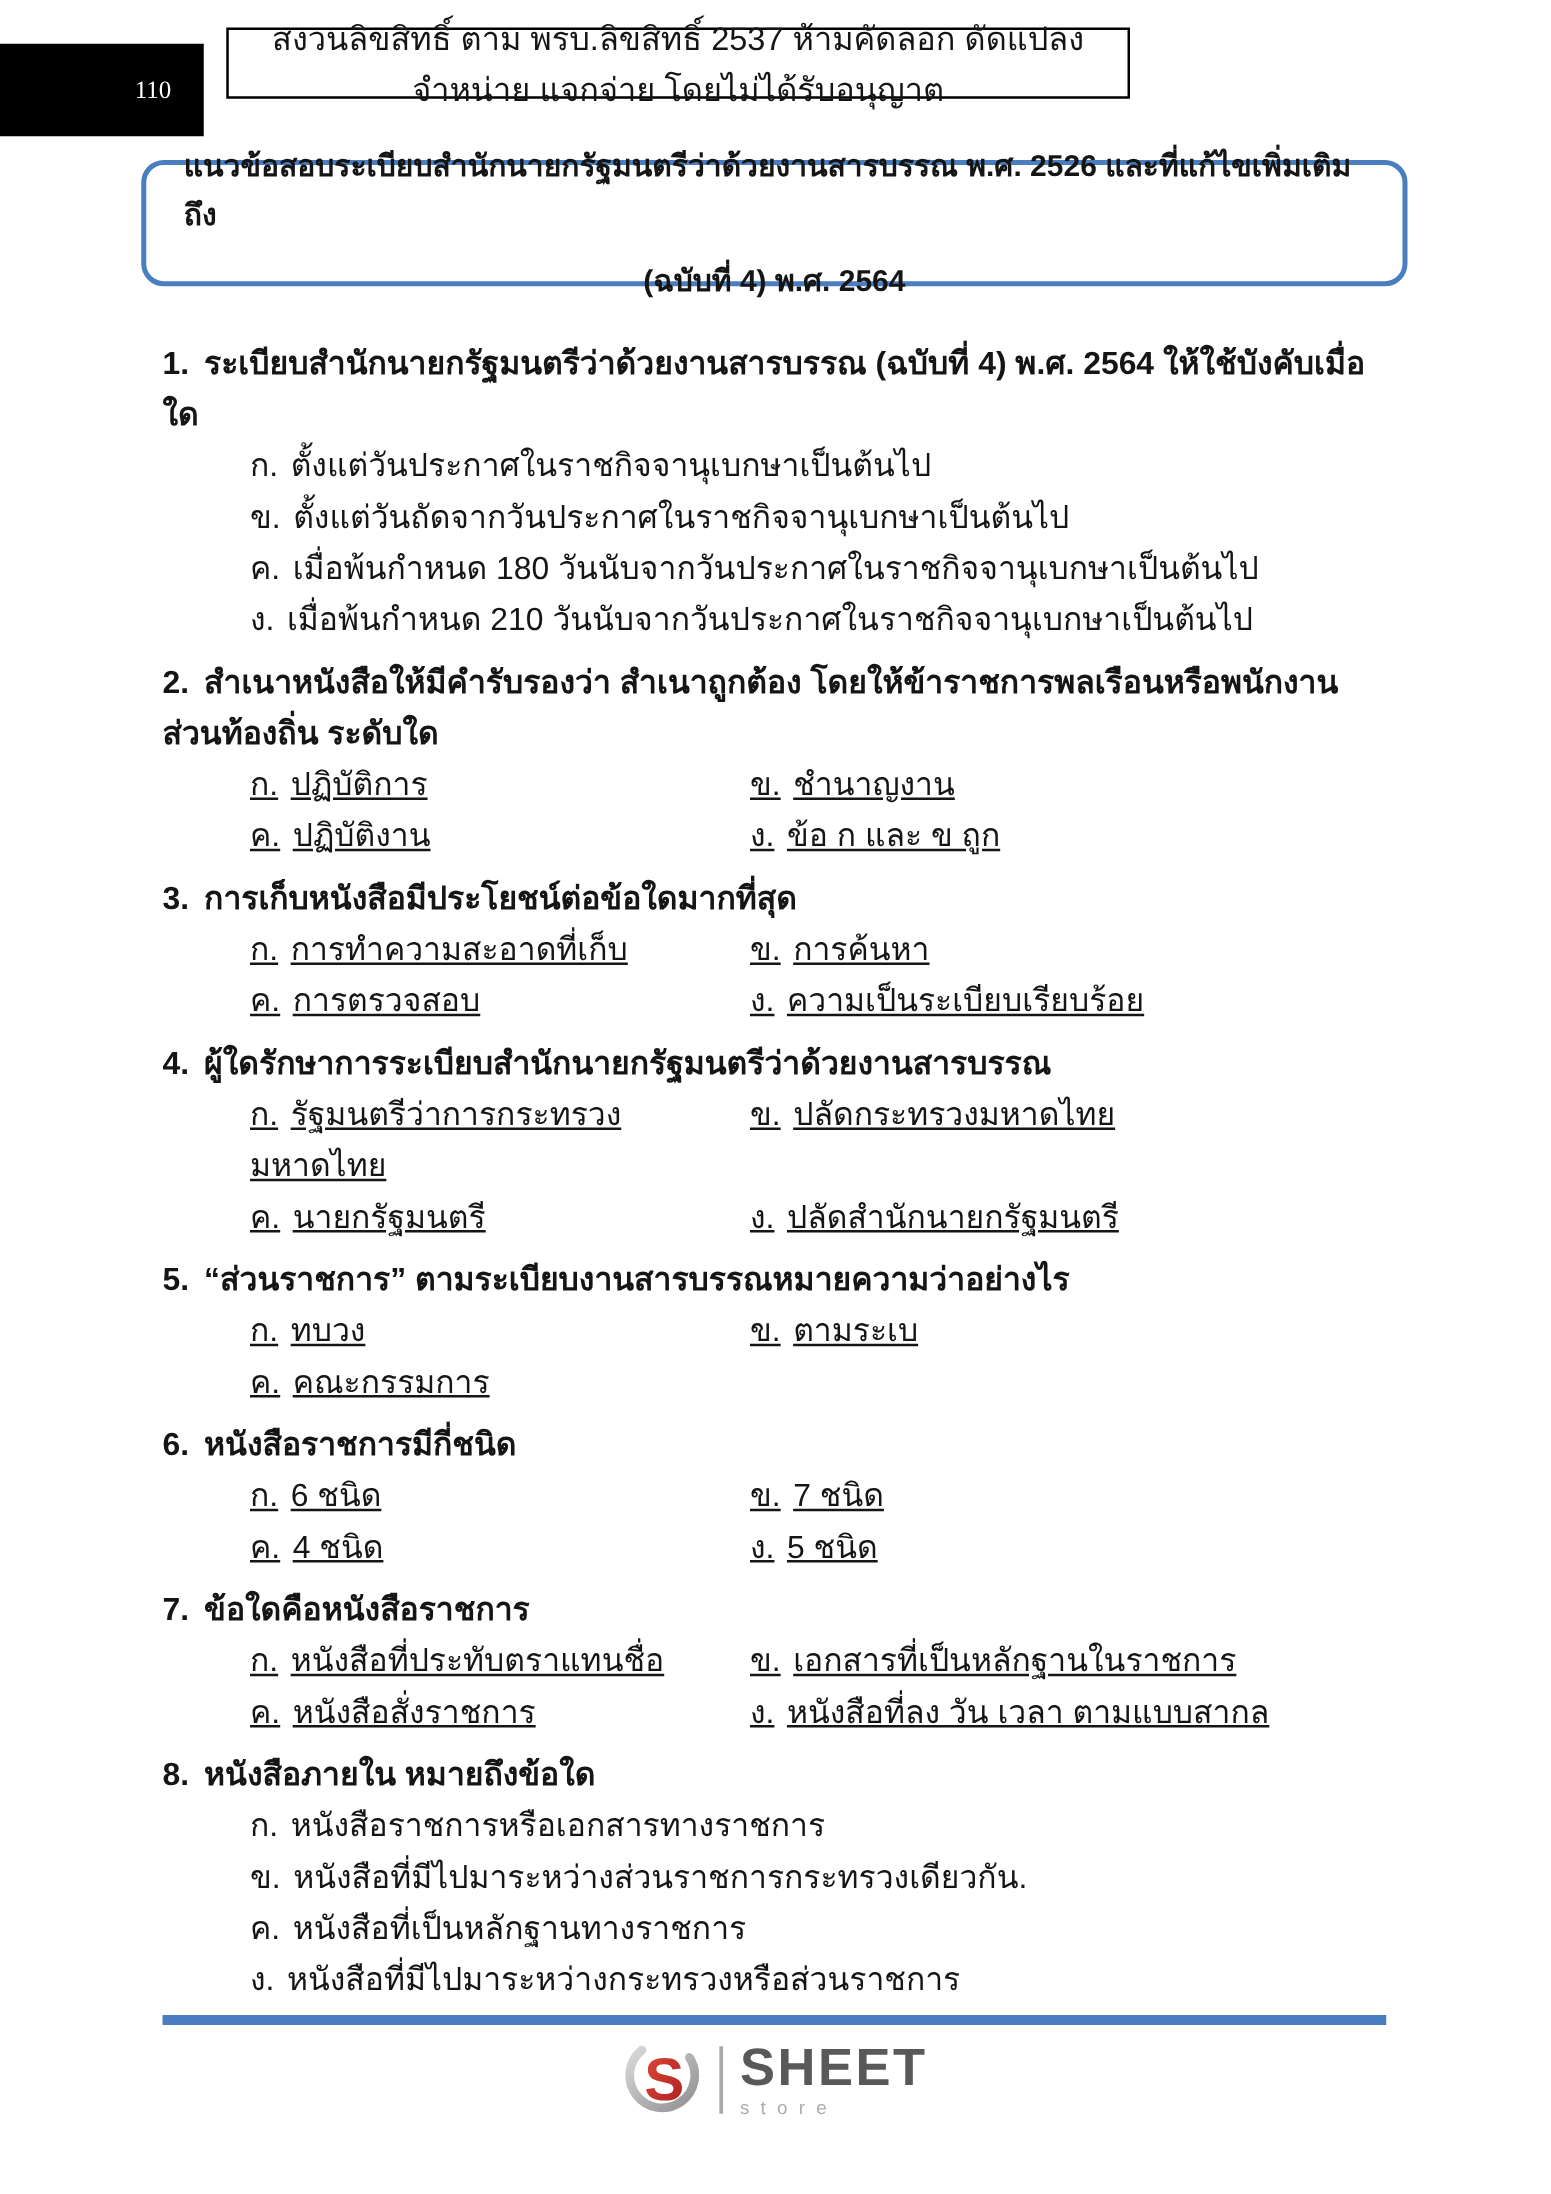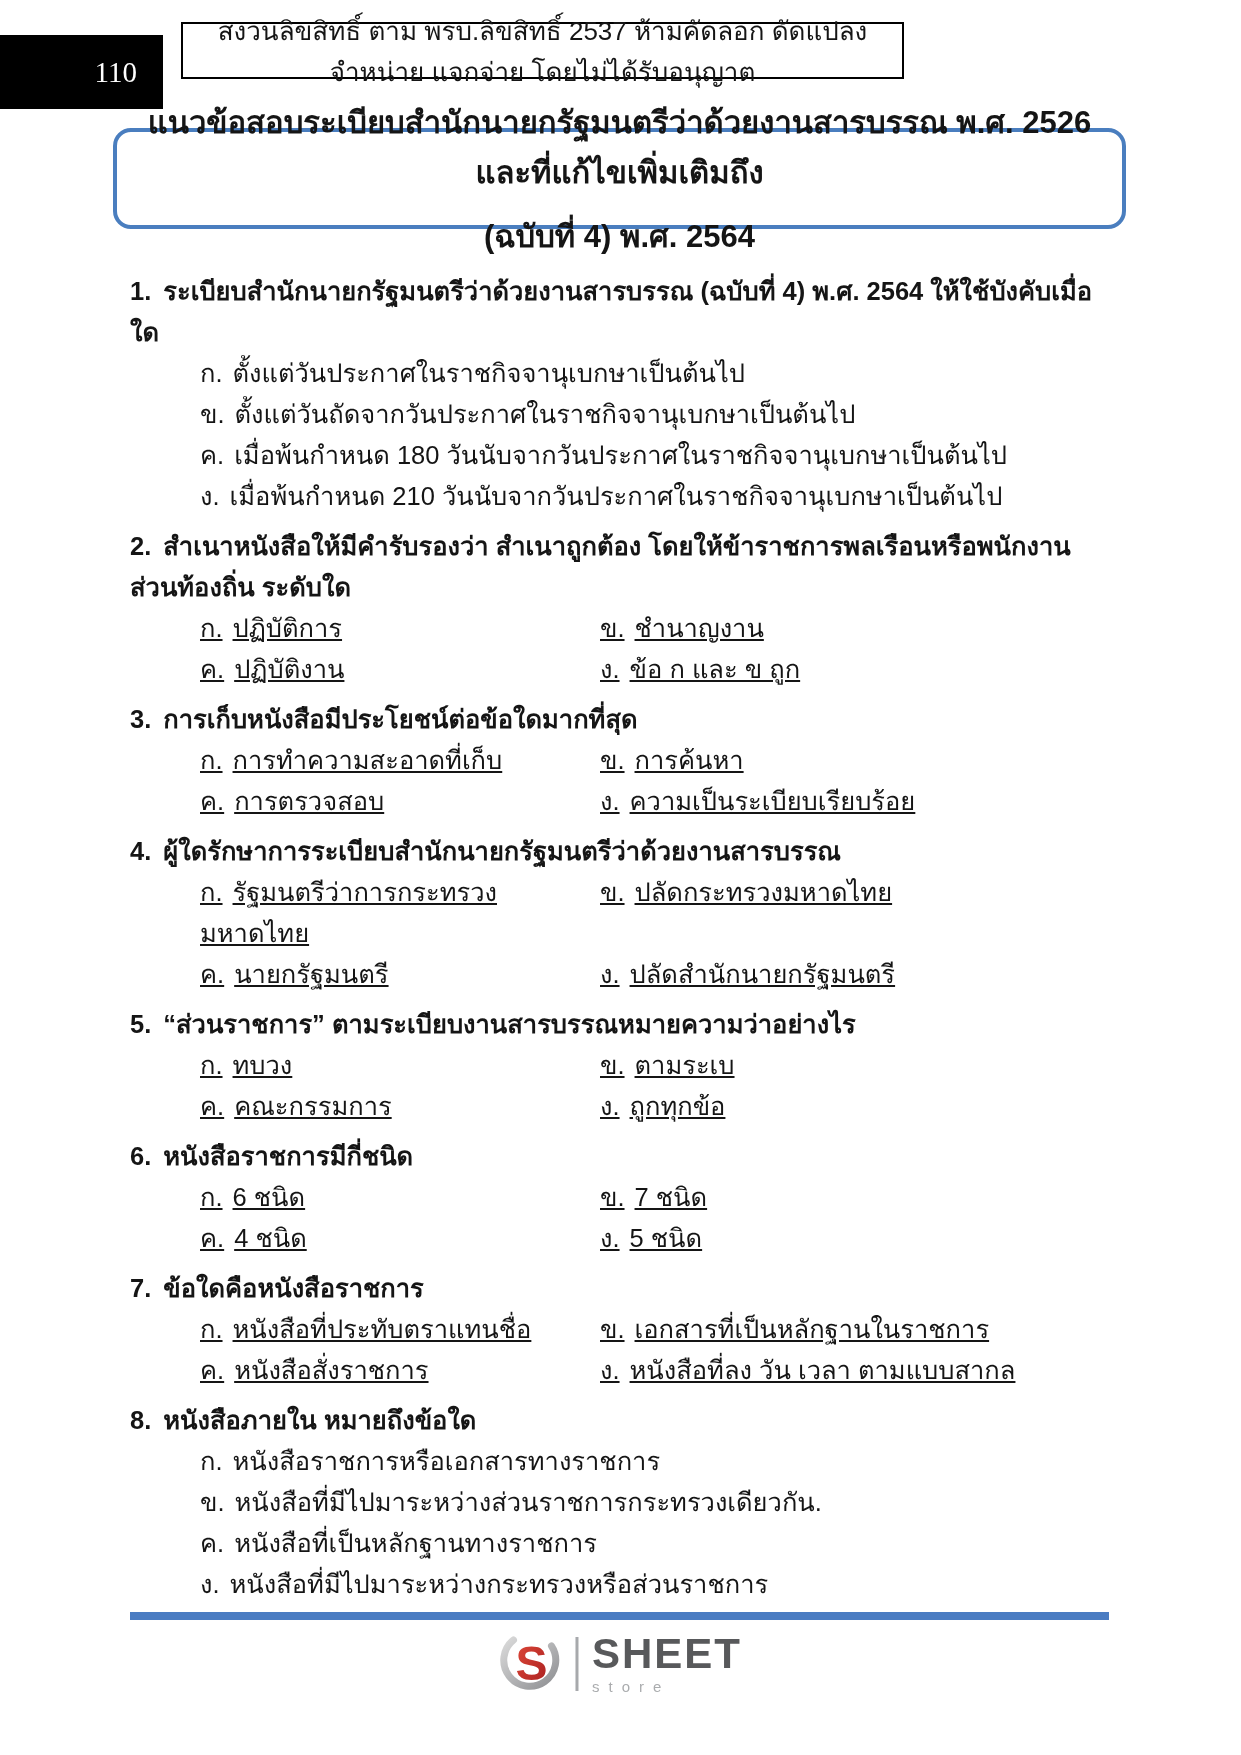--- a/index.html
+++ b/index.html
@@ -16,21 +16,21 @@
   
   .pagenum-box {
     position: absolute;
     left: 0; top: 35px;
     width: 163px; height: 74px;
     background: #000000;
     color: #ffffff;
     display: flex; align-items: center; justify-content: flex-end;
     padding-right: 26px;
     font-family: "Liberation Serif", serif;
-    font-size: 29px;
+    font-size: 20px;
   }
   .copyright-box {
     position: absolute;
     left: 181px; top: 22px;
     width: 723px; height: 57px;
     border: 2px solid #000000;
     display: flex; align-items: center; justify-content: center;
     font-size: 26px;
     text-align: center;
   }
@@ -39,22 +39,21 @@
   .title-box {
     position: absolute;
     left: 113px; top: 128px;
     width: 1013px; height: 101px;
     border: 4px solid #4a7ebf;
     border-radius: 18px;
     display: flex; flex-direction: column;
     align-items: center; justify-content: center;
     gap: 14px;
     font-weight: bold;
-    font-size: 31px;
-    text-align: center;
+    font-size: 24px;
     padding: 0 30px;
   }
 
   
   .questions {
     position: absolute;
     left: 130px; top: 262px;
     width: 985px;
   }
   .question-block { margin-top: 9px; }
@@ -162,21 +161,20 @@
           <div class="choice"><span class="c-label">ค.</span><span>นายกรัฐมนตรี</span></div>
           <div class="choice"><span class="c-label">ง.</span><span>ปลัดสำนักนายกรัฐมนตรี</span></div>
         </div>
       </div>
       <div class="question-block">
         <div class="q-head"><span class="q-num">5.</span><span>“ส่วนราชการ” ตามระเบียบงานสารบรรณหมายความว่าอย่างไร</span></div>
         <div class="choices cols2">
           <div class="choice"><span class="c-label">ก.</span><span>ทบวง</span></div>
           <div class="choice"><span class="c-label">ข.</span><span>ตามระเบ</span></div>
           <div class="choice"><span class="c-label">ค.</span><span>คณะกรรมการ</span></div>
-          <div class="choice"><span class="c-label">ง.</span><span>ถูกทุกข้อ</span></div>
         </div>
       </div>
       <div class="question-block">
         <div class="q-head"><span class="q-num">6.</span><span>หนังสือราชการมีกี่ชนิด</span></div>
         <div class="choices cols2">
           <div class="choice"><span class="c-label">ก.</span><span>6 ชนิด</span></div>
           <div class="choice"><span class="c-label">ข.</span><span>7 ชนิด</span></div>
           <div class="choice"><span class="c-label">ค.</span><span>4 ชนิด</span></div>
           <div class="choice"><span class="c-label">ง.</span><span>5 ชนิด</span></div>
         </div>

